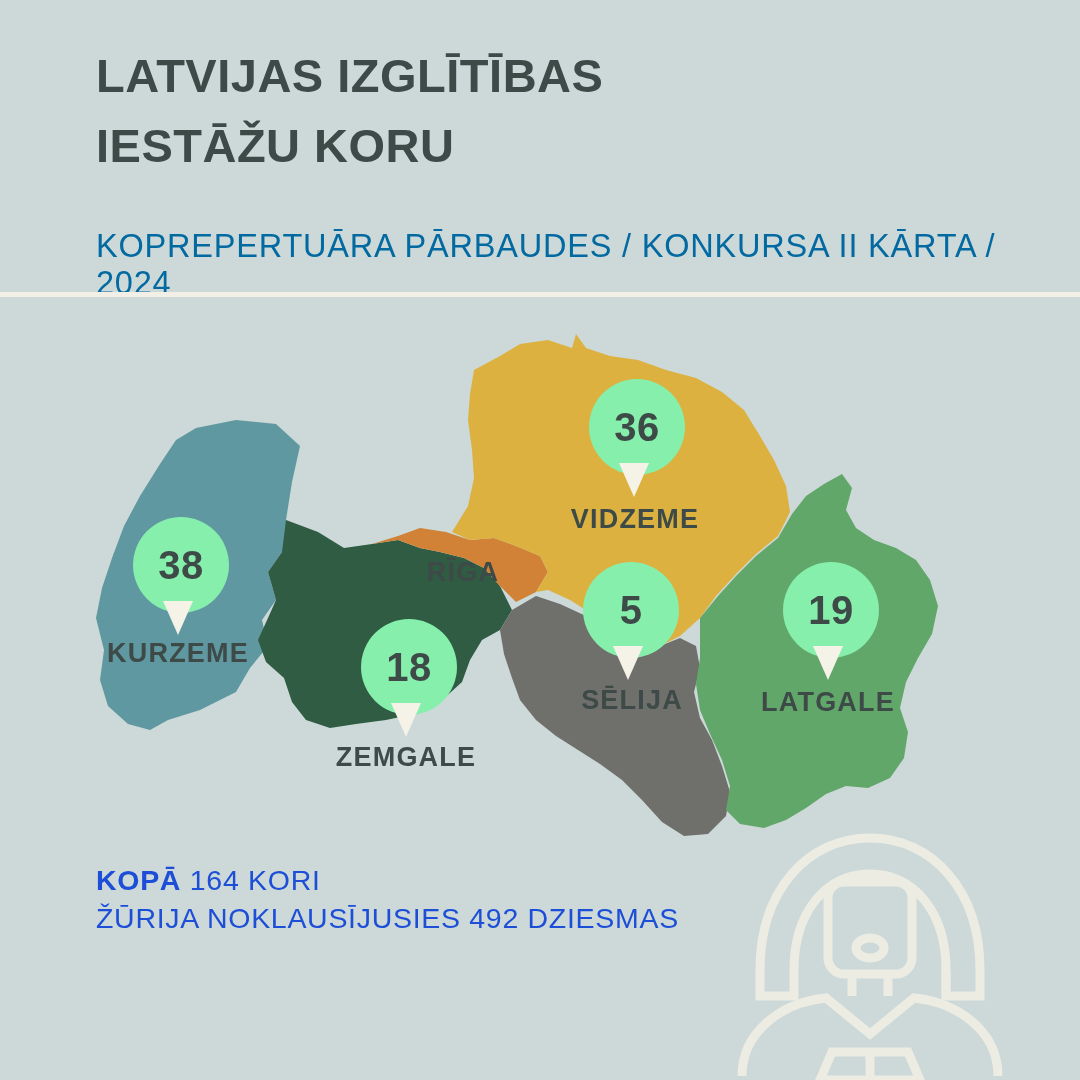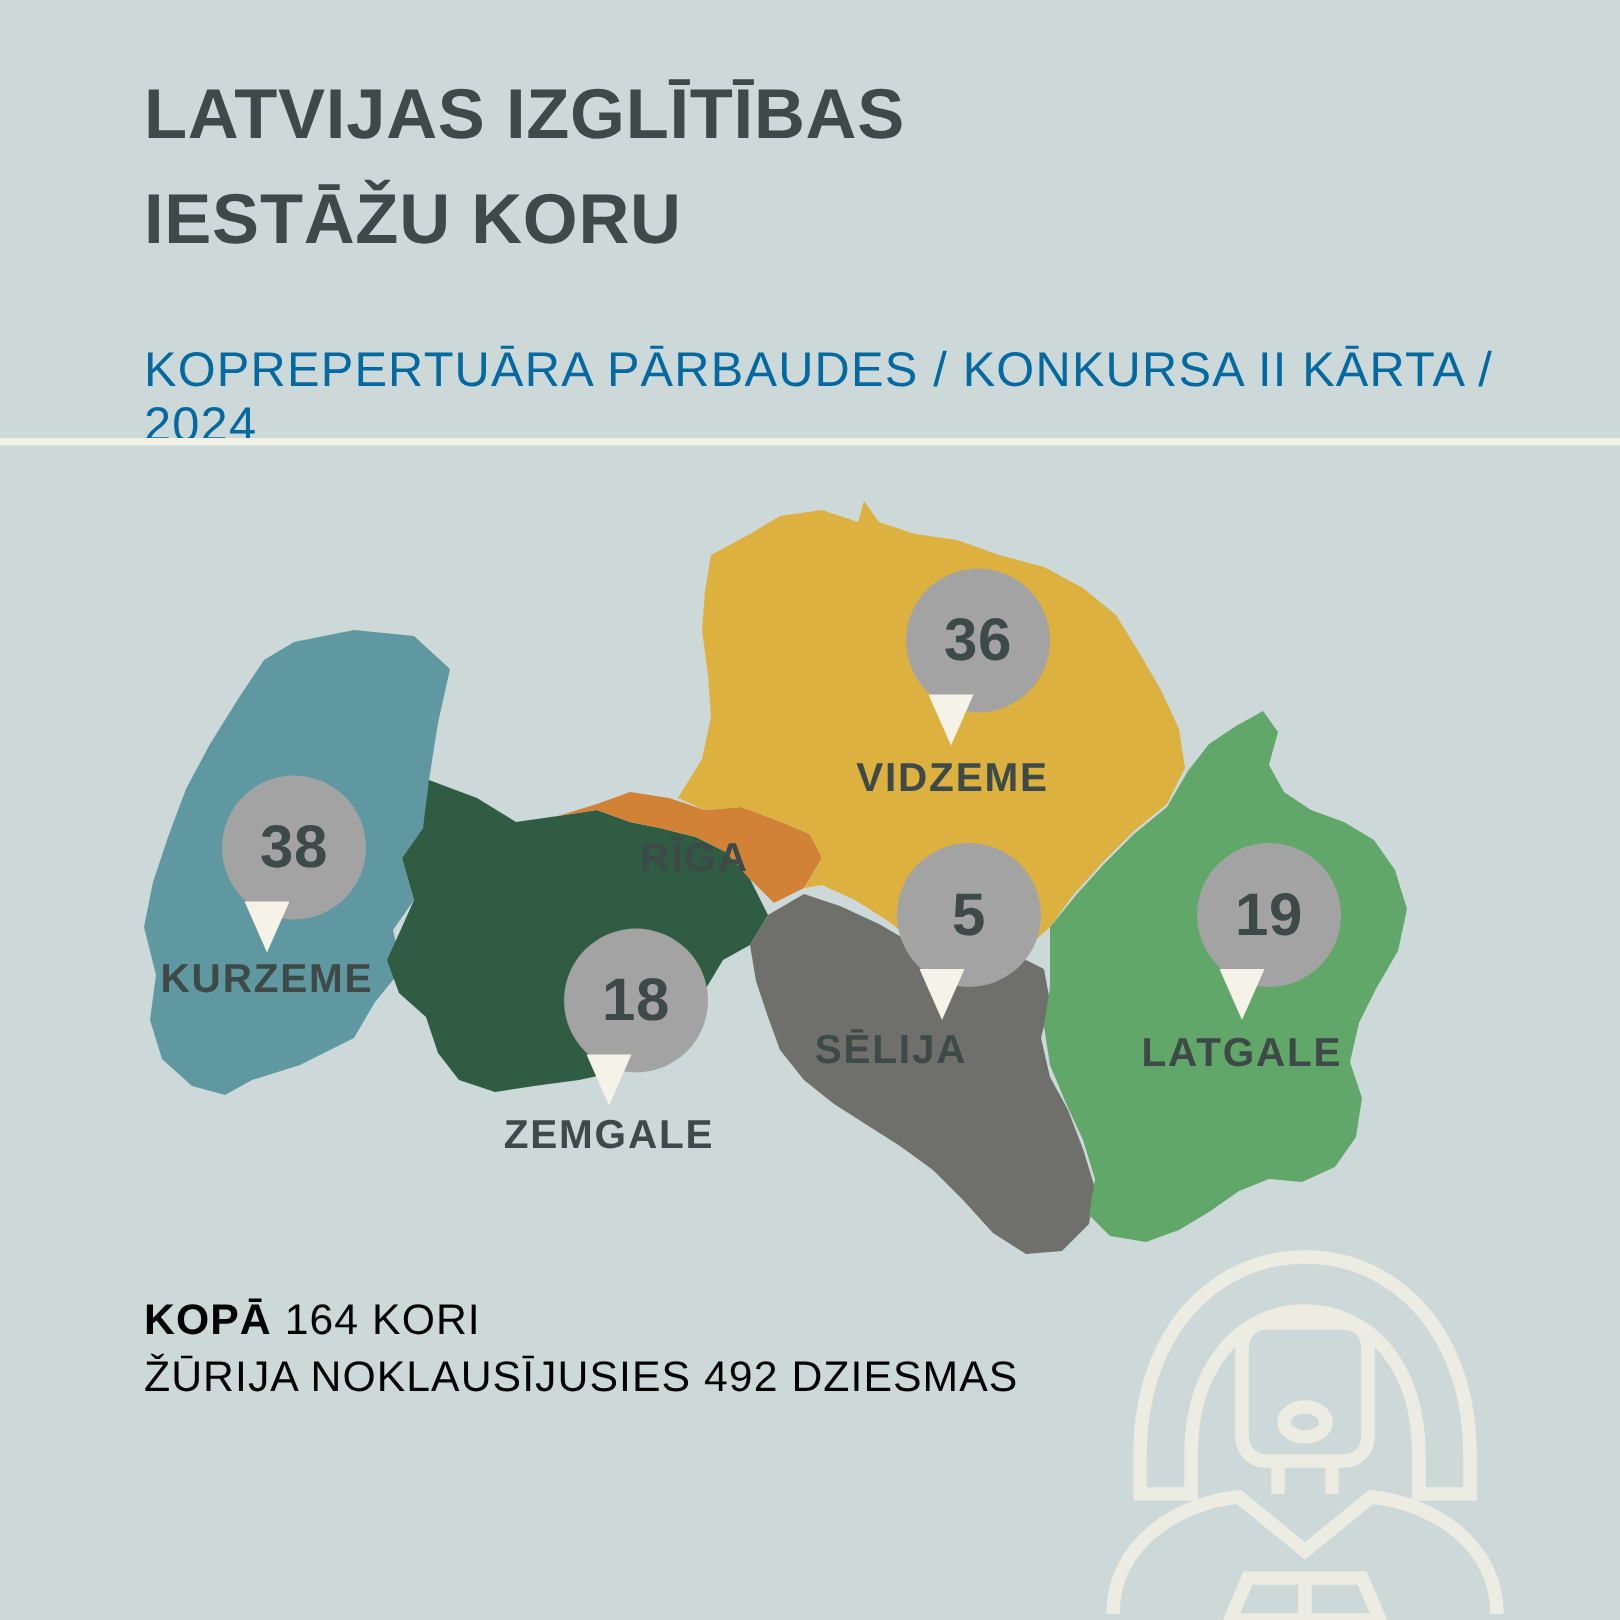--- a/index.html
+++ b/index.html
@@ -80,25 +80,25 @@
 
   
   .pin {
     position: absolute;
     transform: translate(-50%, -100%);
     width: 96px;
     height: 118px;
   }
   .pin .bubble {
     position: absolute;
-    left: 18px; top: 0;
+    left: 3px; top: 0;
     width: 96px;
     height: 96px;
     border-radius: 50%;
-    background: #a3a3a3;
+    background: #86efac;
     display: flex;
     align-items: center;
     justify-content: center;
   }
   .pin .bubble span {
     font-size: 40px;
     font-weight: bold;
     color: #3d4a47;
     letter-spacing: 0.5px;
     line-height: 1;
@@ -118,21 +118,21 @@
   
   #footer {
     position: absolute;
     left: 96px;
     top: 862px;
     width: 700px;
   }
   .foot-line {
     font-size: 28.5px;
     letter-spacing: 0.7px;
-    color: #000000;
+    color: #1d4ed8;
     line-height: 1.32;
     text-transform: uppercase;
   }
   .foot-line b { font-weight: bold; }
   .foot-line .reg { font-weight: normal; }
 
   #singer {
     position: absolute;
     right: 30px;
     bottom: 0;
@@ -188,21 +188,21 @@
          L916,260 L930,280 L938,306 L932,334 L918,358 L906,382 L900,408
          L908,432 L904,458 L890,478 L868,488 L846,486 L826,494 L806,508
          L786,520 L764,528 L740,524 L726,510 L730,486 L722,460 L710,434
          L700,410 L696,384 L700,358 Z"></path>
   </svg>
 
   <div class="region-label" style="left:178px; top:353px;">KURZEME</div>
   <div class="region-label" style="left:463px; top:272px;">RĪGA</div>
   <div class="region-label" style="left:635px; top:219px;text-align:right;">VIDZEME</div>
   <div class="region-label" style="left:406px; top:457px;">ZEMGALE</div>
-  <div class="region-label" style="left:594px; top:400px;">SĒLIJA</div>
+  <div class="region-label" style="left:632px; top:400px;">SĒLIJA</div>
   <div class="region-label" style="left:828px; top:402px;">LATGALE</div>
 
   <div class="pin" style="left:178px; top:335px;">
     <div class="bubble">
       <span>38</span>
     </div>
     <div class="tail"></div>
   </div>
 
 

